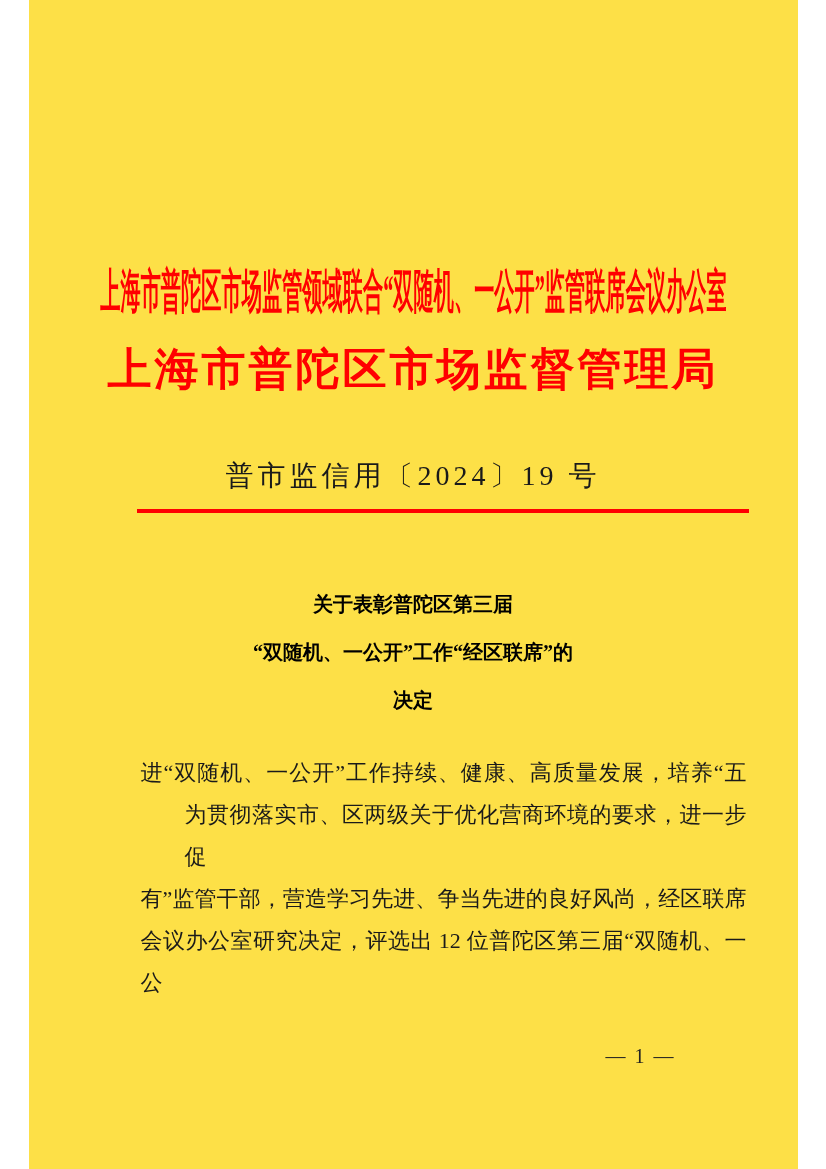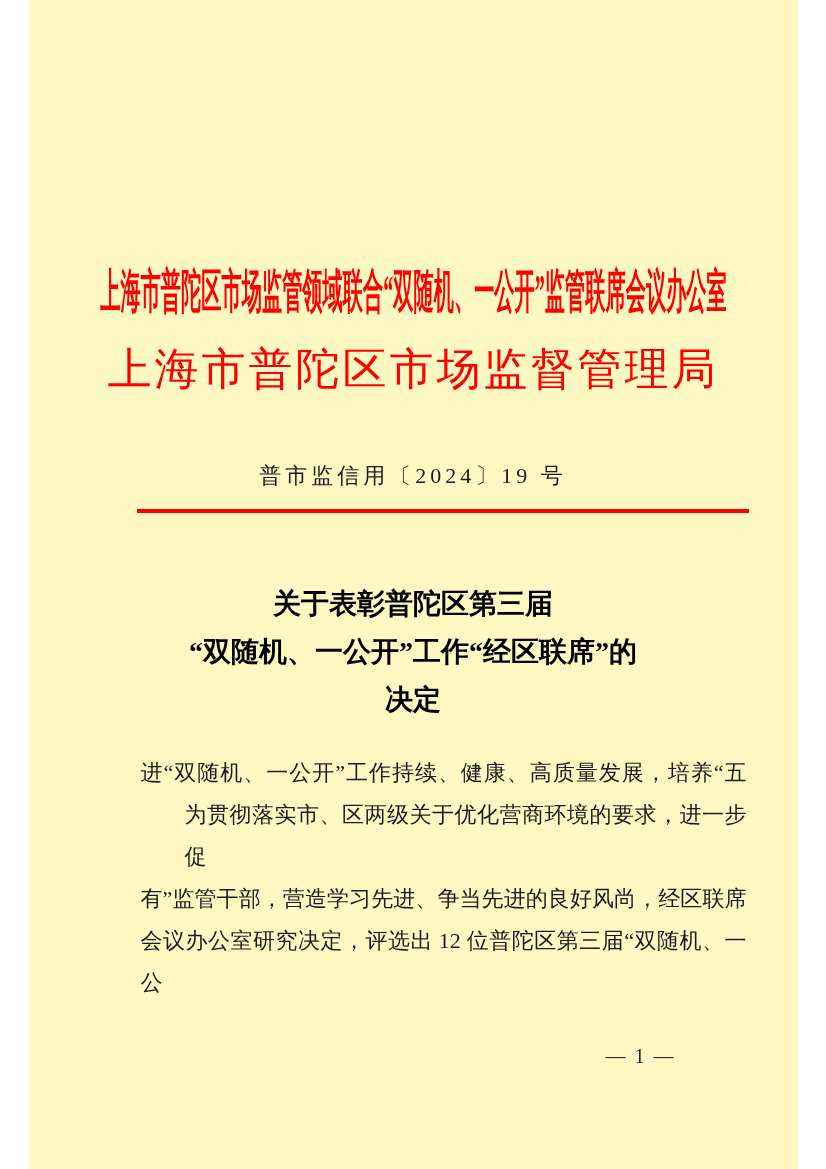--- a/index.html
+++ b/index.html
@@ -4,21 +4,21 @@
 <style>
   html, body {
     margin: 0;
     padding: 0;
     background: #ffffff;
   }
   .page {
     position: relative;
     width: 769px;
     height: 1169px;
-    background: #fef9c3;
+    background: #fde047;
     font-family: "Liberation Serif", "DejaVu Serif", serif;
     color: #111111;
     overflow: hidden;
     margin: 0 auto;
   }
   
   .org1-wrap {
     position: absolute;
     top: 264px;
     left: 0;
@@ -37,52 +37,52 @@
   }
   
   .org2 {
     position: absolute;
     top: 344px;
     left: 0;
     width: 100%;
     text-align: center;
     font-size: 44px;
     line-height: 52px;
-    font-weight: normal;
+    font-weight: bold;
     color: #ff0000;
     letter-spacing: 3px;
     white-space: nowrap;
   }
   .docnum {
     position: absolute;
     top: 461px;
     left: 0;
     width: 100%;
     text-align: center;
-    font-size: 22px;
+    font-size: 28px;
     line-height: 30px;
     letter-spacing: 4px;
     color: #1a1a1a;
   }
   .red-rule {
     position: absolute;
     top: 509px;
     left: 108px;
     width: 612px;
     height: 4px;
     background: #ff0000;
   }
   .doc-title {
     position: absolute;
     top: 580px;
     left: 0;
     width: 100%;
     text-align: center;
     font-weight: bold;
-    font-size: 28px;
+    font-size: 20px;
     line-height: 48px;
     color: #000000;
   }
   .doc-body {
     position: absolute;
     top: 752px;
     left: 112px;
     width: 606px;
     font-size: 22px;
     line-height: 42px;

